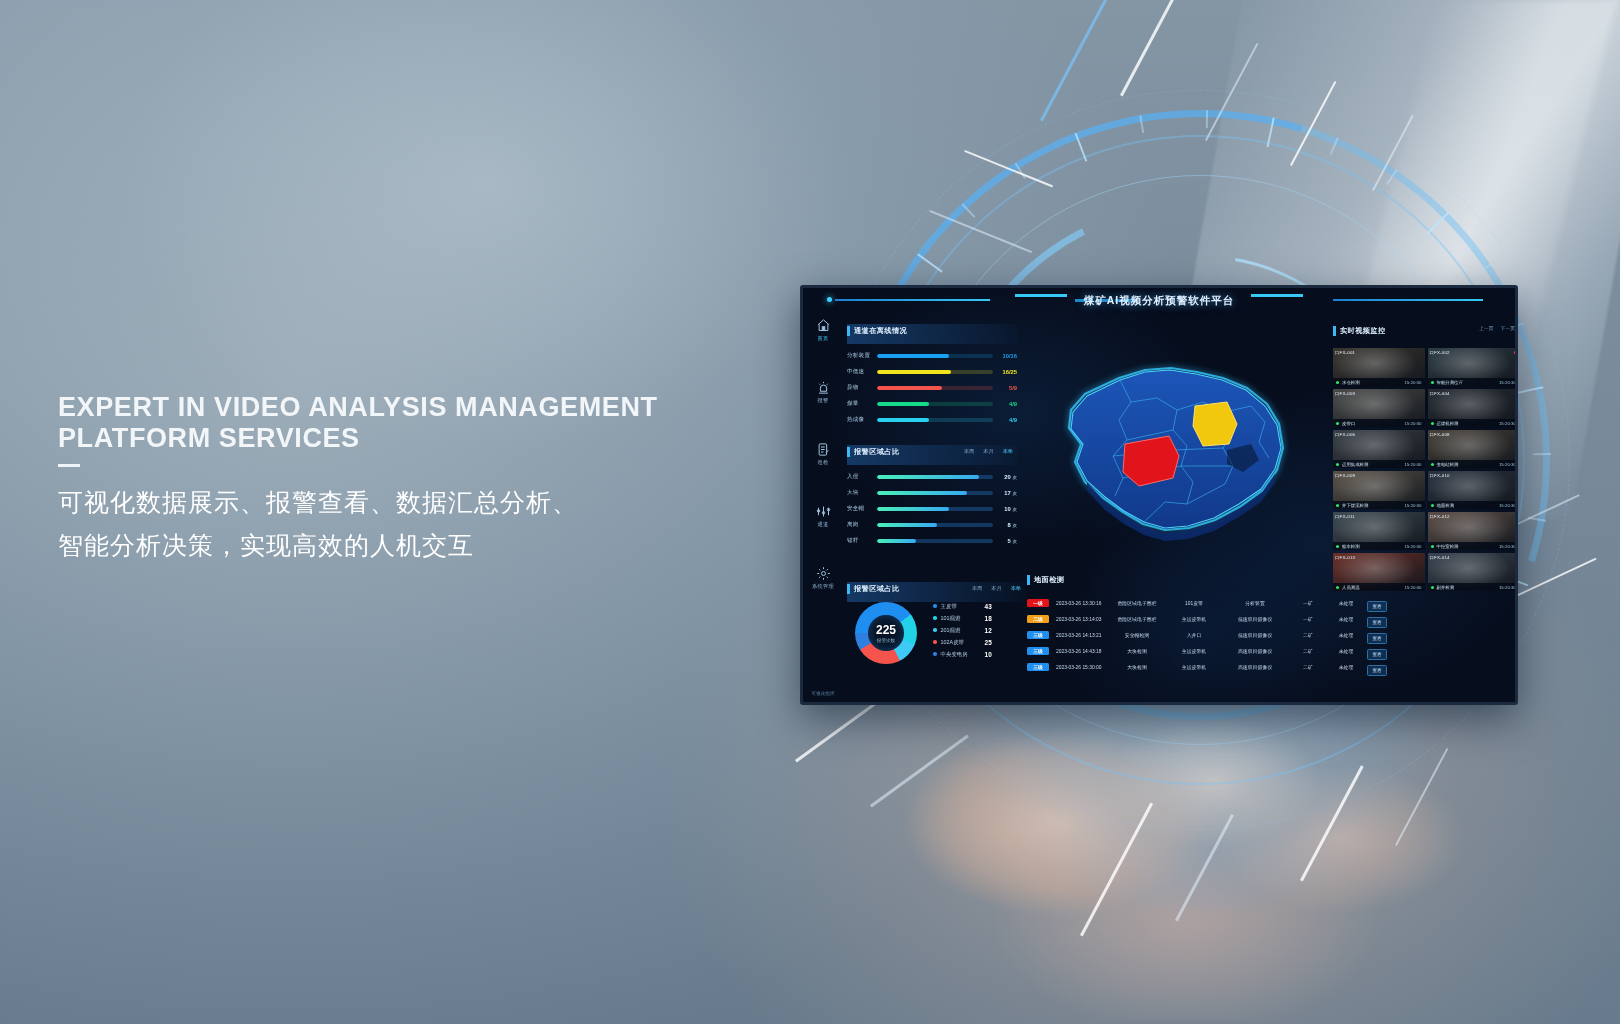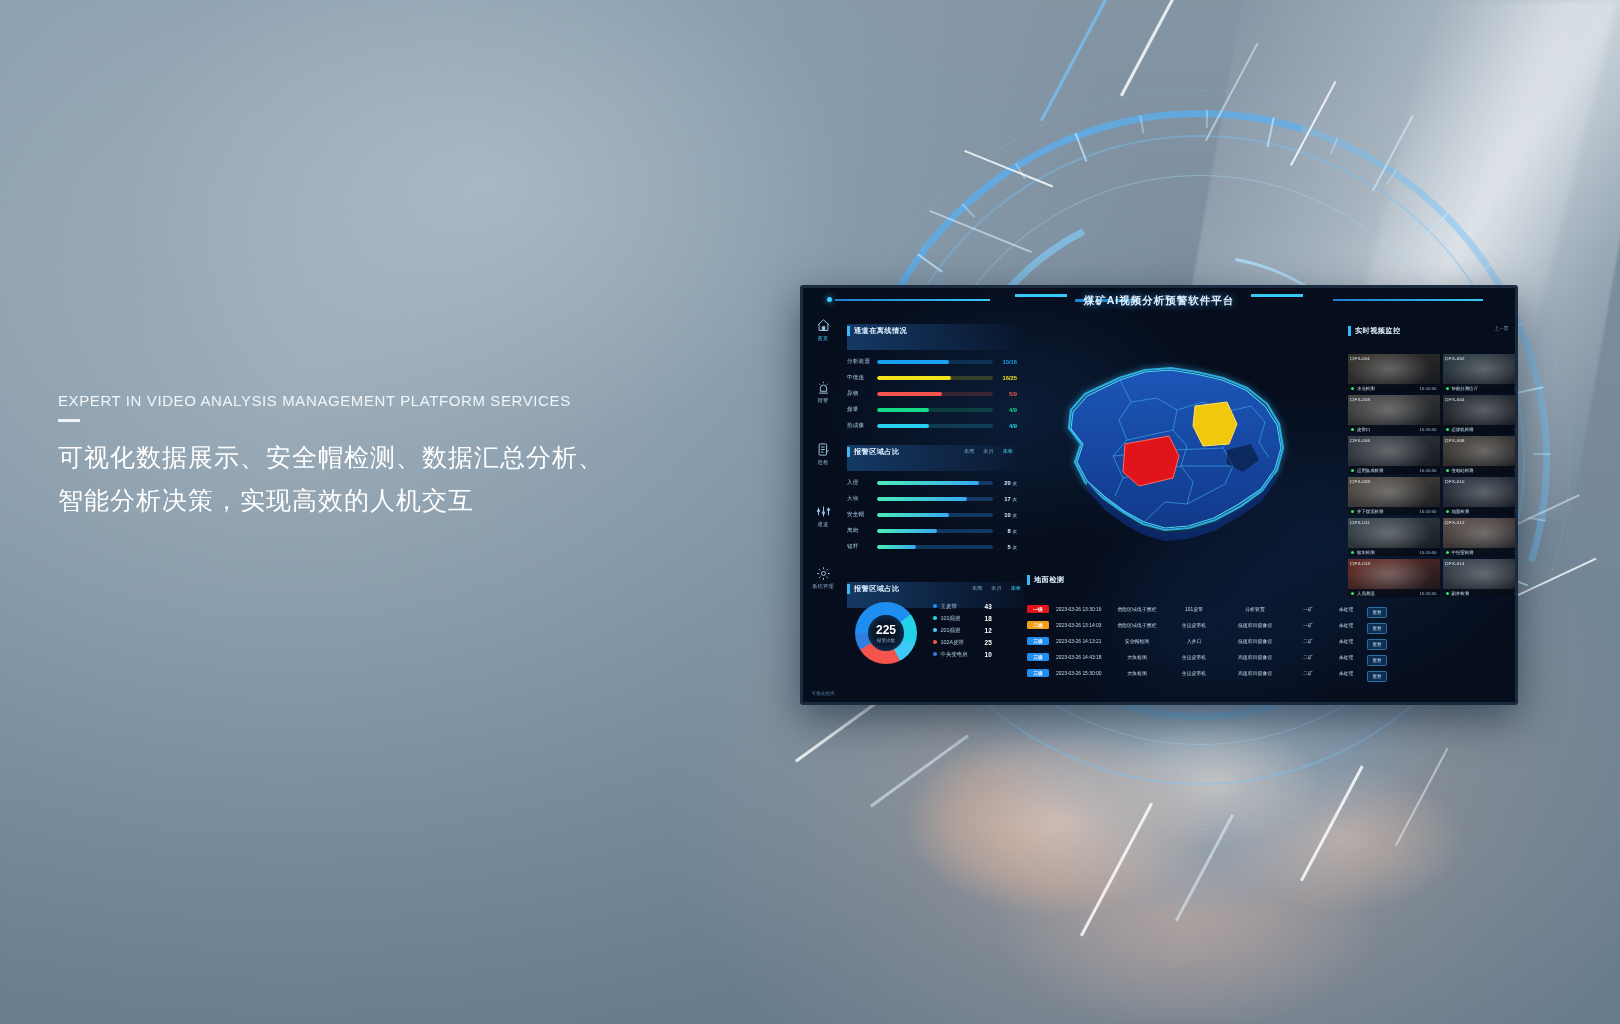--- a/index.html
+++ b/index.html
@@ -85,22 +85,23 @@
   .beam.blue { background: rgba(120,195,248,.75); }
 
   
   .copy { position: absolute; left: 58px; top: 372px; width: 760px; }
   .headline {
     font-size: 62px; font-weight: bold; color: #ffffff; letter-spacing: 2px;
     line-height: 1.12; text-shadow: 0 2px 10px rgba(40,60,80,.30);
     white-space: nowrap;
   }
   .subline {
-    margin-top: 20px; font-size: 15px; color: #f2f6f9; letter-spacing: .6px;
+    margin-top: 20px; font-size: 27px; color: #f2f6f9; letter-spacing: .6px;
     font-family: "Liberation Sans", "DejaVu Sans", sans-serif;
+    font-weight: bold;
   }
   .rule { margin-top: 10px; width: 22px; height: 3px; background: #eef4f8; }
   .desc { margin-top: 14px; font-size: 25px; color: #ffffff; line-height: 1.72; letter-spacing: 1px; }
 
   
   .monitor {
     position: absolute; left: 800px; top: 285px; width: 718px; height: 420px;
     background: #060d1c;
     border: 3px solid #1b2a3e;
     border-radius: 3px;
@@ -137,21 +138,21 @@
   .scr-side { position: absolute; left: 0; top: 24px; width: 40px; bottom: 0; }
   .side-item { position: absolute; width: 40px; text-align: center; color: #9fc4df; }
   .side-ico { width: 15px; height: 15px; margin: 0 auto 2px; display: block; }
   .side-lab { font-size: 5.2px; letter-spacing: .3px; display: block; color: #8fb6d4; }
   .side-item.active .side-lab { color: #49d3ff; }
 
   .corner-lab { position: absolute; left: 6px; bottom: 6px; font-size: 4.6px; color: #5d86a6; text-align: center; width: 28px; }
 
   
   .panel { position: absolute; }
-  .pnl-head { position: relative; height: 26px; background: linear-gradient(90deg, rgba(26,72,126,.75), rgba(16,44,84,.12)); }
+  .pnl-head { position: relative; height: 20px; background: linear-gradient(90deg, rgba(26,72,126,.75), rgba(16,44,84,.12)); }
   .pnl-head::before { content:""; position: absolute; left: 0; top: 1.5px; width: 2.5px; height: 10px; background: #3bb8f5; }
   .pnl-title { position: absolute; left: 7px; top: 2px; font-size: 7.2px; color: #dff0ff; letter-spacing: .4px; font-weight: bold; }
   .pnl-tabs { position: absolute; right: 4px; top: 2.5px; display: flex; gap: 9px; }
   .pnl-tab { font-size: 5.2px; color: #7fa7c6; }
   .pnl-tab.on { color: #49d3ff; }
 
   .row { position: relative; height: 16px; display: flex; align-items: center; }
   .row-lab { width: 30px; font-size: 5.6px; color: #a9c8e0; letter-spacing: .2px; }
   .bar-wrap { position: relative; flex: 1; height: 4.5px; border-radius: 3px; overflow: hidden; }
   .bar-fill { position: absolute; left: 0; top: 0; bottom: 0; border-radius: 3px; }
@@ -275,21 +276,21 @@
       <div class="beam dim" style="left: 1470px; top: 545px; width: 120px; height: 2px; transform: rotate(-25deg);"></div>
       <div class="beam " style="left: 1505px; top: 600px; width: 100px; height: 2px; transform: rotate(-25deg);"></div>
       <div class="beam dim" style="left: 930px; top: 210px; width: 110px; height: 2px; transform: rotate(22deg);"></div>
       <div class="beam " style="left: 965px; top: 150px; width: 95px; height: 2px; transform: rotate(22deg);"></div>
     </div>
 
   <div class="copy">
     <div class="subline">EXPERT IN VIDEO ANALYSIS MANAGEMENT PLATFORM SERVICES</div>
     <div class="rule"></div>
     <div class="desc">
-      <div>可视化数据展示、安全帽检测、数据汇总分析、</div>
+      <div>可视化数据展示、报警查看、数据汇总分析、</div>
       <div>智能分析决策，实现高效的人机交互</div>
     </div>
   </div>
 
   <div class="monitor">
     <div class="screen"></div>
     <div class="screen-tex"></div>
 
     <div class="scr-topbar">
       <div class="dot-cyan"></div>
@@ -523,21 +524,21 @@
 
         <path fill="#e0141a" stroke="#ff6a63" stroke-width="1" d="M98,112 L142,104 L152,124 L146,146 L112,154 L96,140 Z"></path>
         <path fill="#f2c80f" stroke="#ffe06a" stroke-width="1" d="M168,74 L200,70 L210,92 L202,112 L176,114 L166,94 Z"></path>
         <path fill="#061228" opacity="0.55" d="M200,118 L224,112 L232,128 L216,140 L200,132 Z"></path>
 
         <path fill="#0c2a6a" opacity="0.9" d="M60,150 L78,170 L97,184 L117,195 L138,201 L161,199 L187,191 L212,177 L234,162 L248,142
              L248,150 L234,170 L212,185 L187,199 L161,207 L138,209 L117,203 L97,192 L78,178 L60,158 Z"></path>
       </svg>
     </div>
 
-    <div class="panel" style="left:530px; top:36px; width:186px;margin-left:15px;">
+    <div class="panel" style="left:530px; top:36px; width:186px;">
       <div class="pnl-head" style="background:linear-gradient(90deg, rgba(26,72,126,.0), rgba(16,44,84,.0));">
         <span class="pnl-title">实时视频监控</span>
         <span class="vid-nav">
           <span>上一页</span>
           <span>下一页</span>
         </span>
       </div>
       <div class="vid-grid" id="vid-grid" style="position:relative; margin-top:4px;">
           <div class="vid-cell" style="background: radial-gradient(60px 30px at 45% 40%, rgba(255, 255, 255, 0.28), rgba(0, 0, 0, 0) 70%), linear-gradient(160deg, rgb(58, 54, 48), rgb(18, 22, 28));">
             <span class="vid-top">口FX-001</span>

